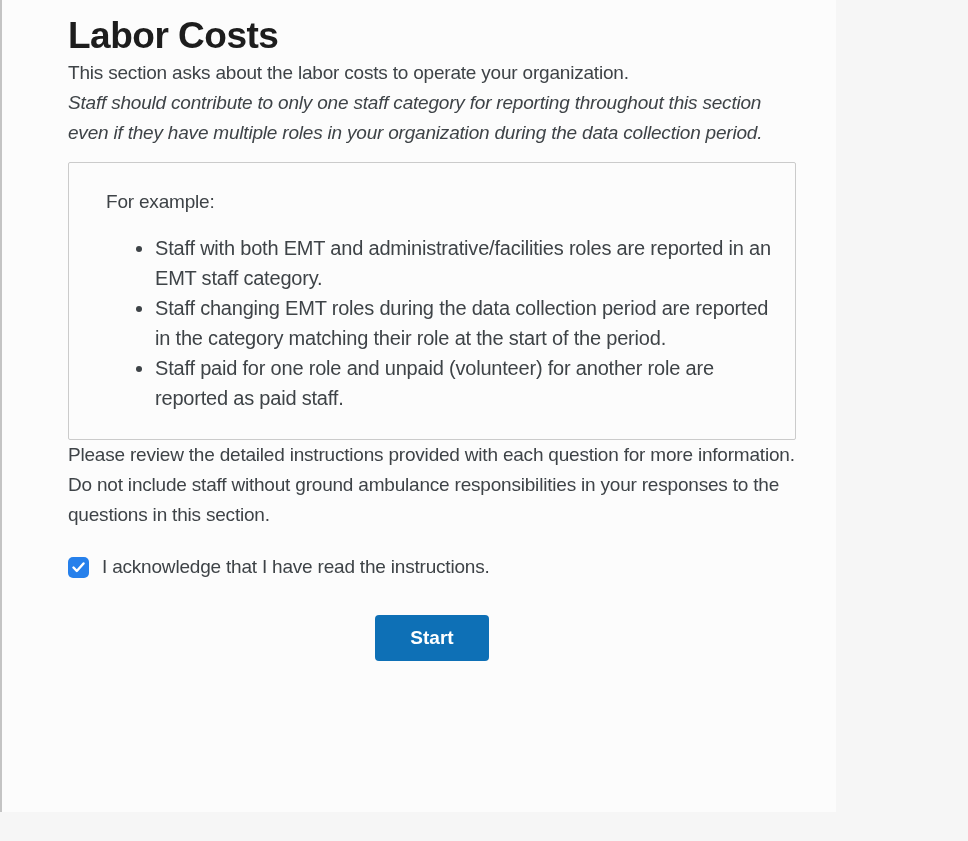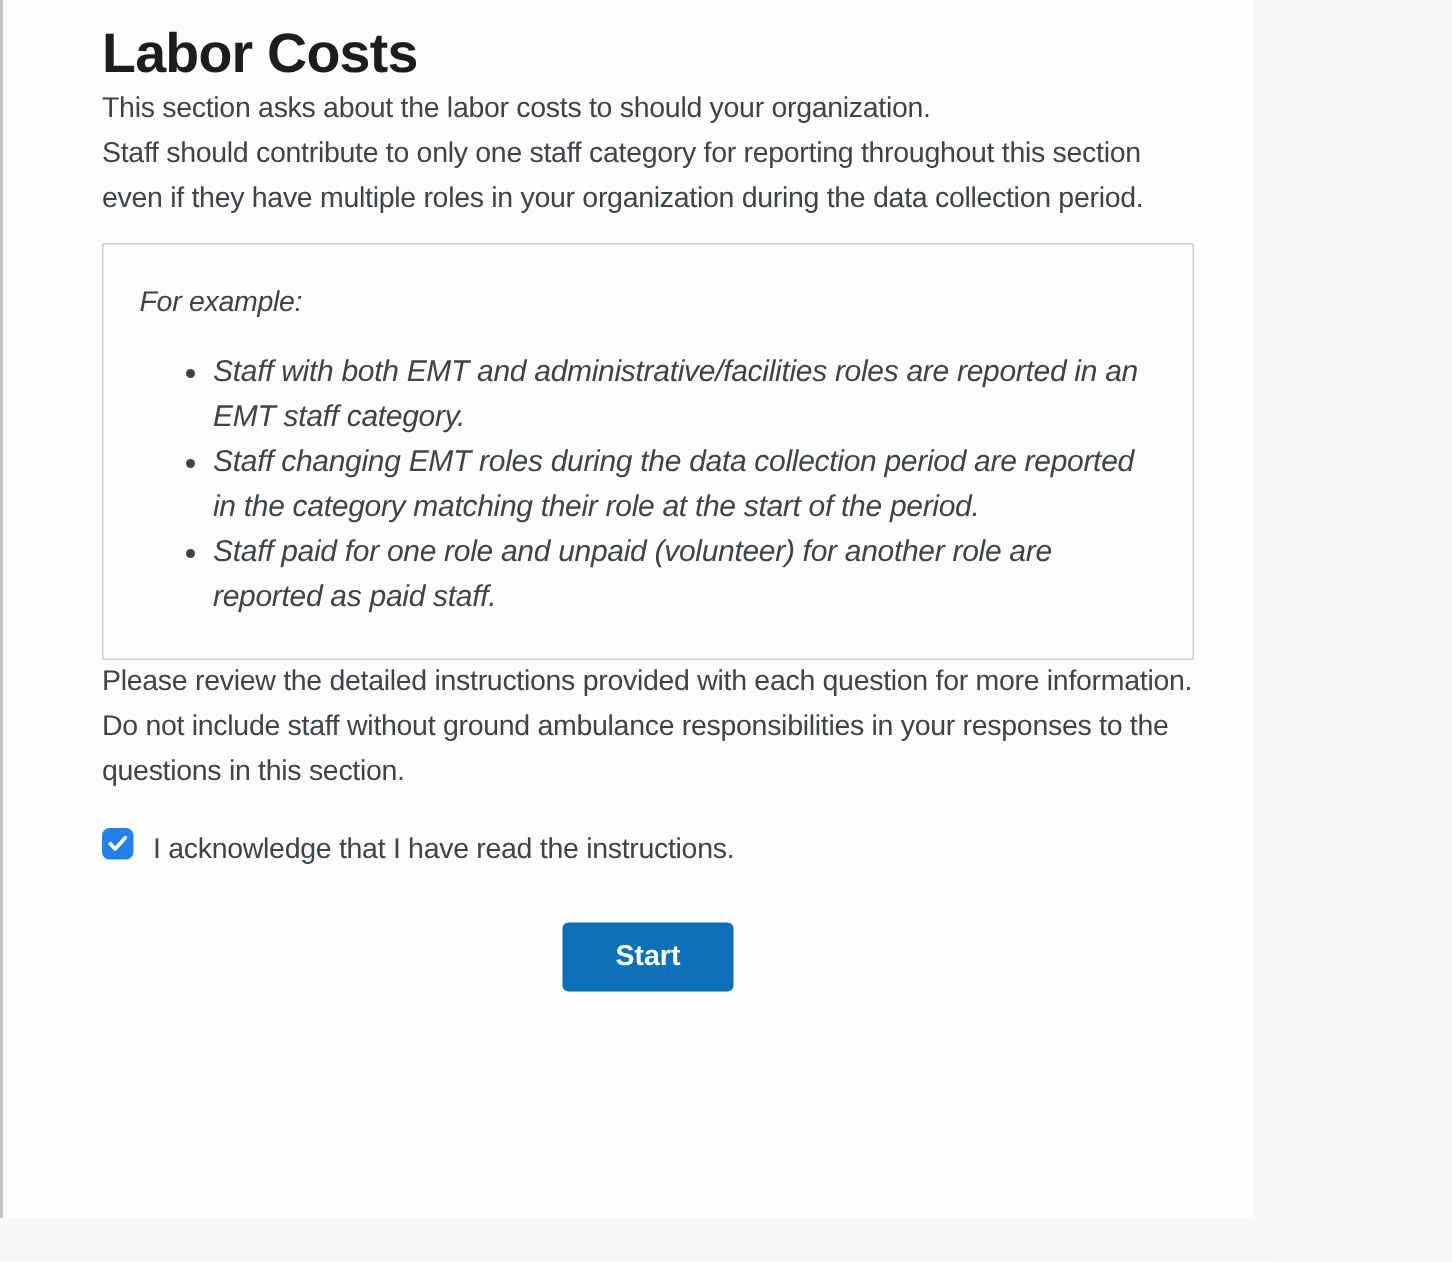--- a/index.html
+++ b/index.html
@@ -42,46 +42,46 @@
     letter-spacing: -0.5px;
   }
   p.body-text {
     font-size: 19px;
     line-height: 30px;
     margin: 0;
     max-width: 865px;
     letter-spacing: -0.2px;
   }
   .intro       { margin-top: 48px; }
-  .grouping    { margin-top: 50px; }
+  .grouping    { margin-top: 50px; font-style: italic; }
   .example-box {
     margin-top: 14px;
     max-width: 857px;
     border: 1px solid var(--box-border);
     border-radius: 2px;
     background: var(--panel-bg);
-    padding: 24px 24px 26px 24px;
-    font-style: italic;
+    padding: 24px 24px 26px 37px;
   }
   .example-box p { margin: 0; }
   .example-box ul {
     margin: 16px 0 0 0;
     padding-left: 49px;
   }
   .example-box li {
     font-size: 20px;
     line-height: 30px;
     max-width: 745px;
     letter-spacing: -0.2px;
   }
   .exclusion { margin-top: 40px; }
   .review    { margin-top: 24px; }
   .ack-row {
     margin-top: 22px;
     display: flex;
+    align-items: center;
     gap: 13px;
   }
   .checkbox {
     width: 21px;
     height: 21px;
     border-radius: 5px;
     background: var(--checkbox-fill);
     display: inline-flex;
     align-items: center;
     justify-content: center;
@@ -114,21 +114,21 @@
     cursor: pointer;
   }
 </style>
 </head>
 <body>
 
 <div class="panel">
 
   <h1 class="page-title">Labor Costs</h1>
 
-  <p class="body-text intro">This section asks about the labor costs to should your organization.</p>
+  <p class="body-text intro">This section asks about the labor costs to operate your organization.</p>
 
   <p class="body-text grouping">Staff should contribute to only one staff category for reporting throughout this section even if they have multiple roles in your organization during the data collection period.</p>
 
   <div class="example-box">
     <p class="body-text">For example:</p>
     <ul>
       <li>Staff with both EMT and administrative/facilities roles are reported in an EMT staff category.</li>
       <li>Staff changing EMT roles during the data collection period are reported in the category matching their role at the start of the period.</li>
       <li>Staff paid for one role and unpaid (volunteer) for another role are reported as paid staff.</li>
     </ul>

